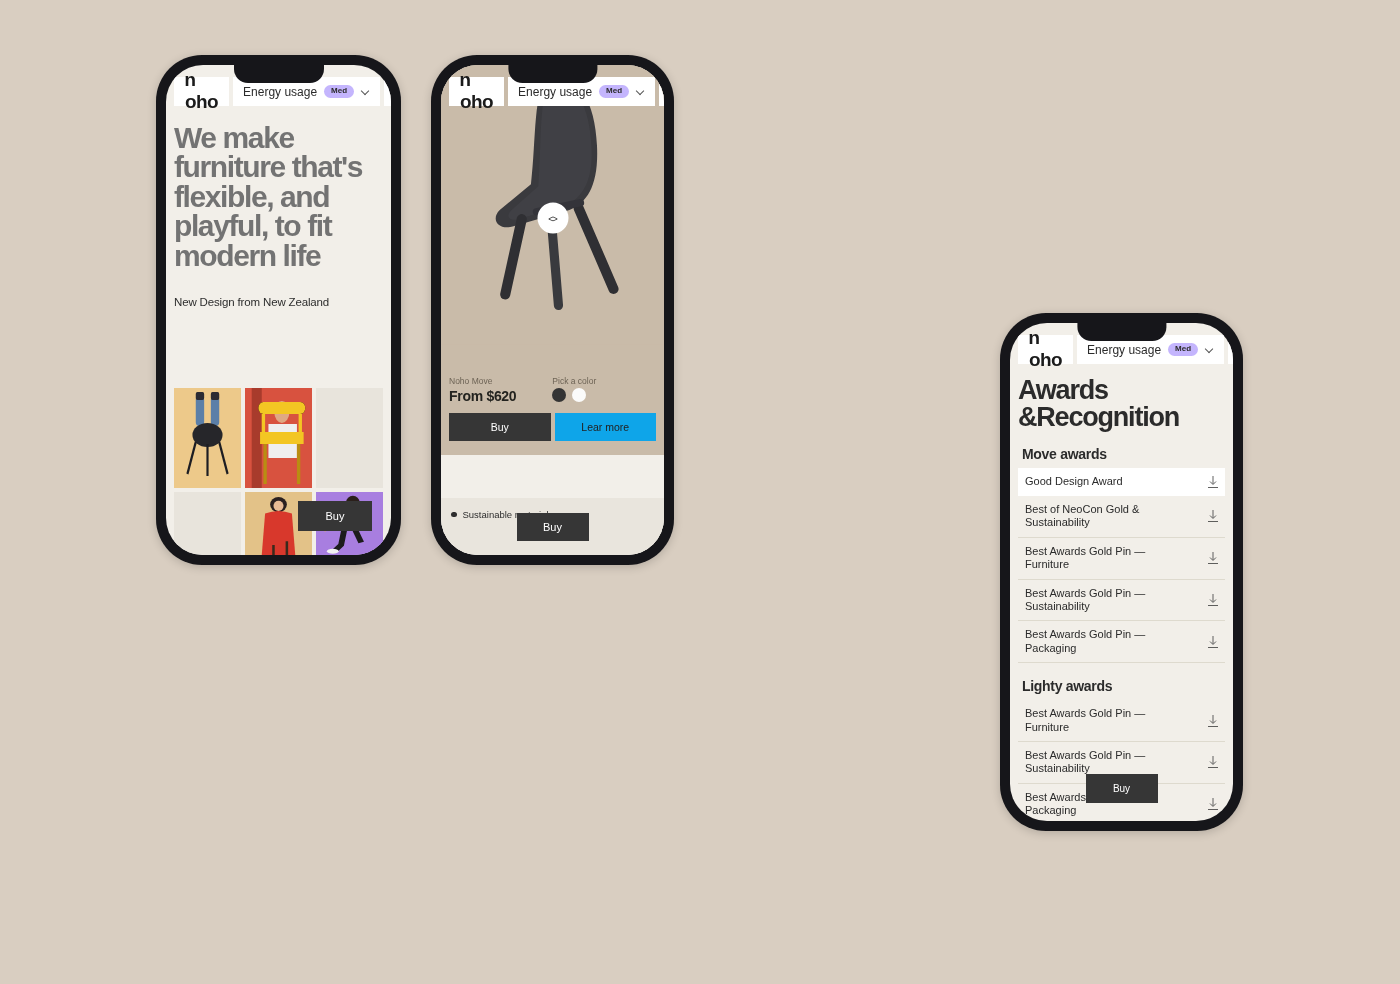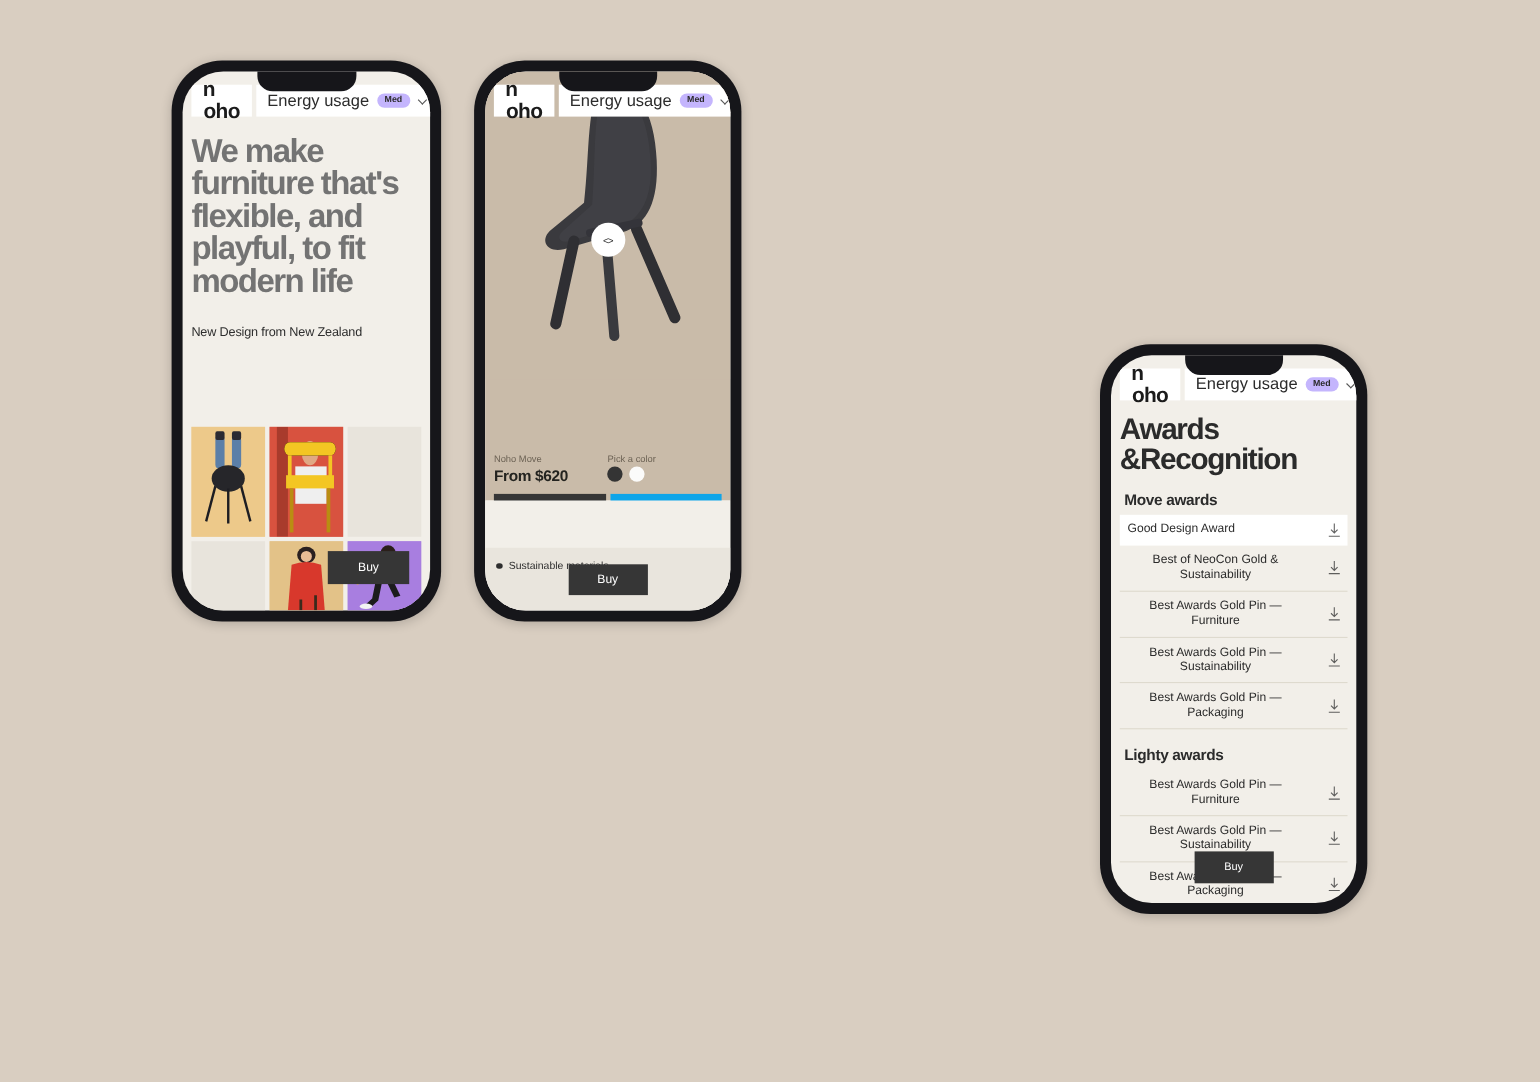--- a/index.html
+++ b/index.html
@@ -50,21 +50,21 @@
     height: 29px;
   }
   .logo-cell { padding: 0 11px; }
   .logo {
     font-size: 19px; font-weight: 700; letter-spacing: -.6px;
     color: #1b1b1b; line-height: 1;
     font-family: "Liberation Sans", sans-serif;
   }
   .logo .flip { display: inline-block; transform: rotate(180deg); }
   .energy-cell { flex: 1; padding: 0 10px; gap: 7px; }
-  .energy-label { font-size: 15px; color: #2b2b2b; white-space: nowrap; }
+  .energy-label { font-size: 12px; color: #2b2b2b; white-space: nowrap; }
   .badge {
     background: #c4b5fd; color: #2b2b2b;
     font-size: 8px; font-weight: 600;
     border-radius: 9px; padding: 2px 7px 2.5px;
     line-height: 1;
   }
   .chev { margin-left: auto; width: 9px; height: 9px; position: relative; }
   .chev::before {
     content: ""; position: absolute; left: 1px; top: 1px;
     width: 5px; height: 5px;
@@ -124,21 +124,21 @@
     width: 31px; height: 31px; border-radius: 50%;
     background: #fff;
     display: flex; align-items: center; justify-content: center;
     font-size: 9px; color: #2b2b2b; letter-spacing: -1px;
     z-index: 12;
   }
   .p2-info {
     position: absolute; top: 305px; left: 0; right: 0; height: 85px;
     background: #c9bba9; padding: 6px 8px 0 8px;
   }
-  .info-row { display: flex; gap: 36px; margin-top: 36px; }
+  .info-row { display: flex; gap: 36px; }
   .info-small { font-size: 8.5px; color: #6d6355; margin-bottom: 2px; }
   .price { font-size: 14px; font-weight: 700; color: #23231f; letter-spacing: -.3px; }
   .swatches { display: flex; gap: 6px; margin-top: 1px; }
   .sw { width: 14px; height: 14px; border-radius: 50%; }
   .sw.dark { background: #343434; }
   .sw.light { background: #fbfbfa; }
   .cta-row { display: flex; gap: 4px; margin-top: 9px; }
   .cta {
     flex: 1; text-align: center; font-size: 10.5px;
     padding: 8px 0;
@@ -174,21 +174,21 @@
     font-size: 14px; font-weight: 700; color: #2b2b2b;
     margin: 15px 0 6px 4px; letter-spacing: -.3px;
   }
   .award {
     display: flex; align-items: center; justify-content: space-between;
     padding: 7px 6px 7px 7px; gap: 8px;
     border-bottom: 1px solid #dedace;
   }
   .award.first { background: #fff; border-bottom: none; }
   .award-name {
-    font-size: 11px; color: #2b2b2b; line-height: 1.22; max-width: 160px; text-align: center;
+    font-size: 11px; color: #2b2b2b; line-height: 1.22; max-width: 160px;
   }
   .dl { width: 12px; height: 14px; flex: 0 0 auto; opacity: .8; }
   #p3-buy {
     position: absolute; z-index: 25;
     background: #363636; color: #fff; font-size: 10px;
     text-align: center; padding: 9px 0; width: 72px;
     left: 50%; transform: translateX(-50%); bottom: 18px;
   }
 </style>
 </head>

